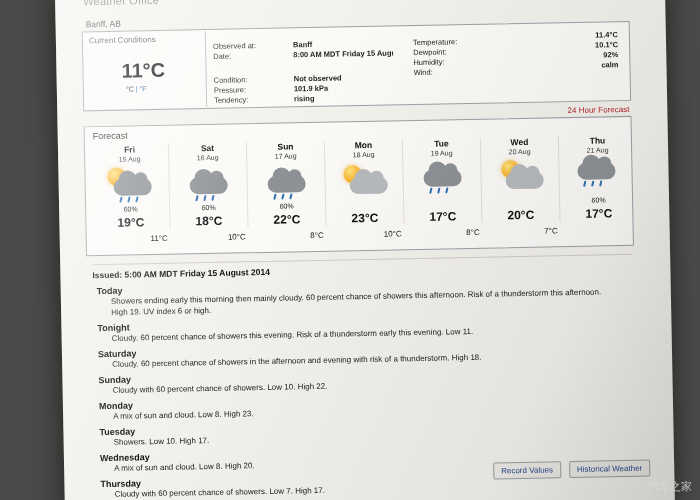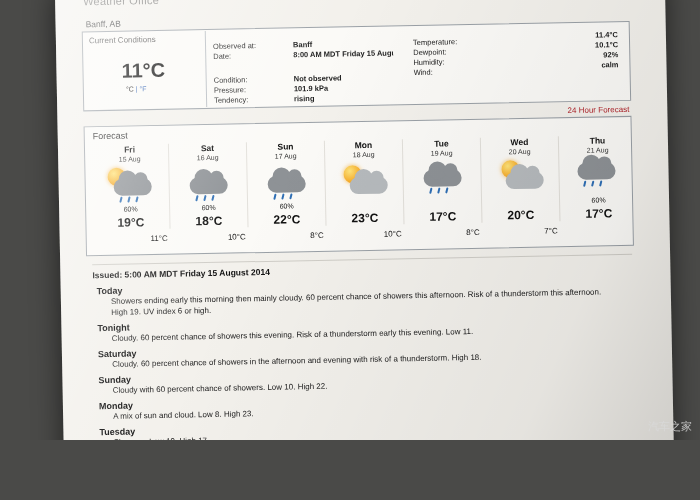--- a/index.html
+++ b/index.html
@@ -1,21 +1,21 @@
 <!DOCTYPE html>
 <html><head>
 <meta charset="utf-8">
 <style>
   html,body{margin:0;padding:0;}
   body{
     width:700px;height:500px;overflow:hidden;
     background:#4a4a48;
     font-family:"Liberation Sans", sans-serif;
   }
-  #shot{position:relative;width:700px;height:440px;overflow:hidden;}
+  #shot{position:relative;width:700px;height:500px;overflow:hidden;}
 
   
   .paper{
     position:absolute;
     left:60px; top:-14px;
     width:610px; height:530px;
     background:#f3f1ec;
     transform:rotate(-1.1deg);
     box-shadow:0 0 28px rgba(0,0,0,.55);
   }

